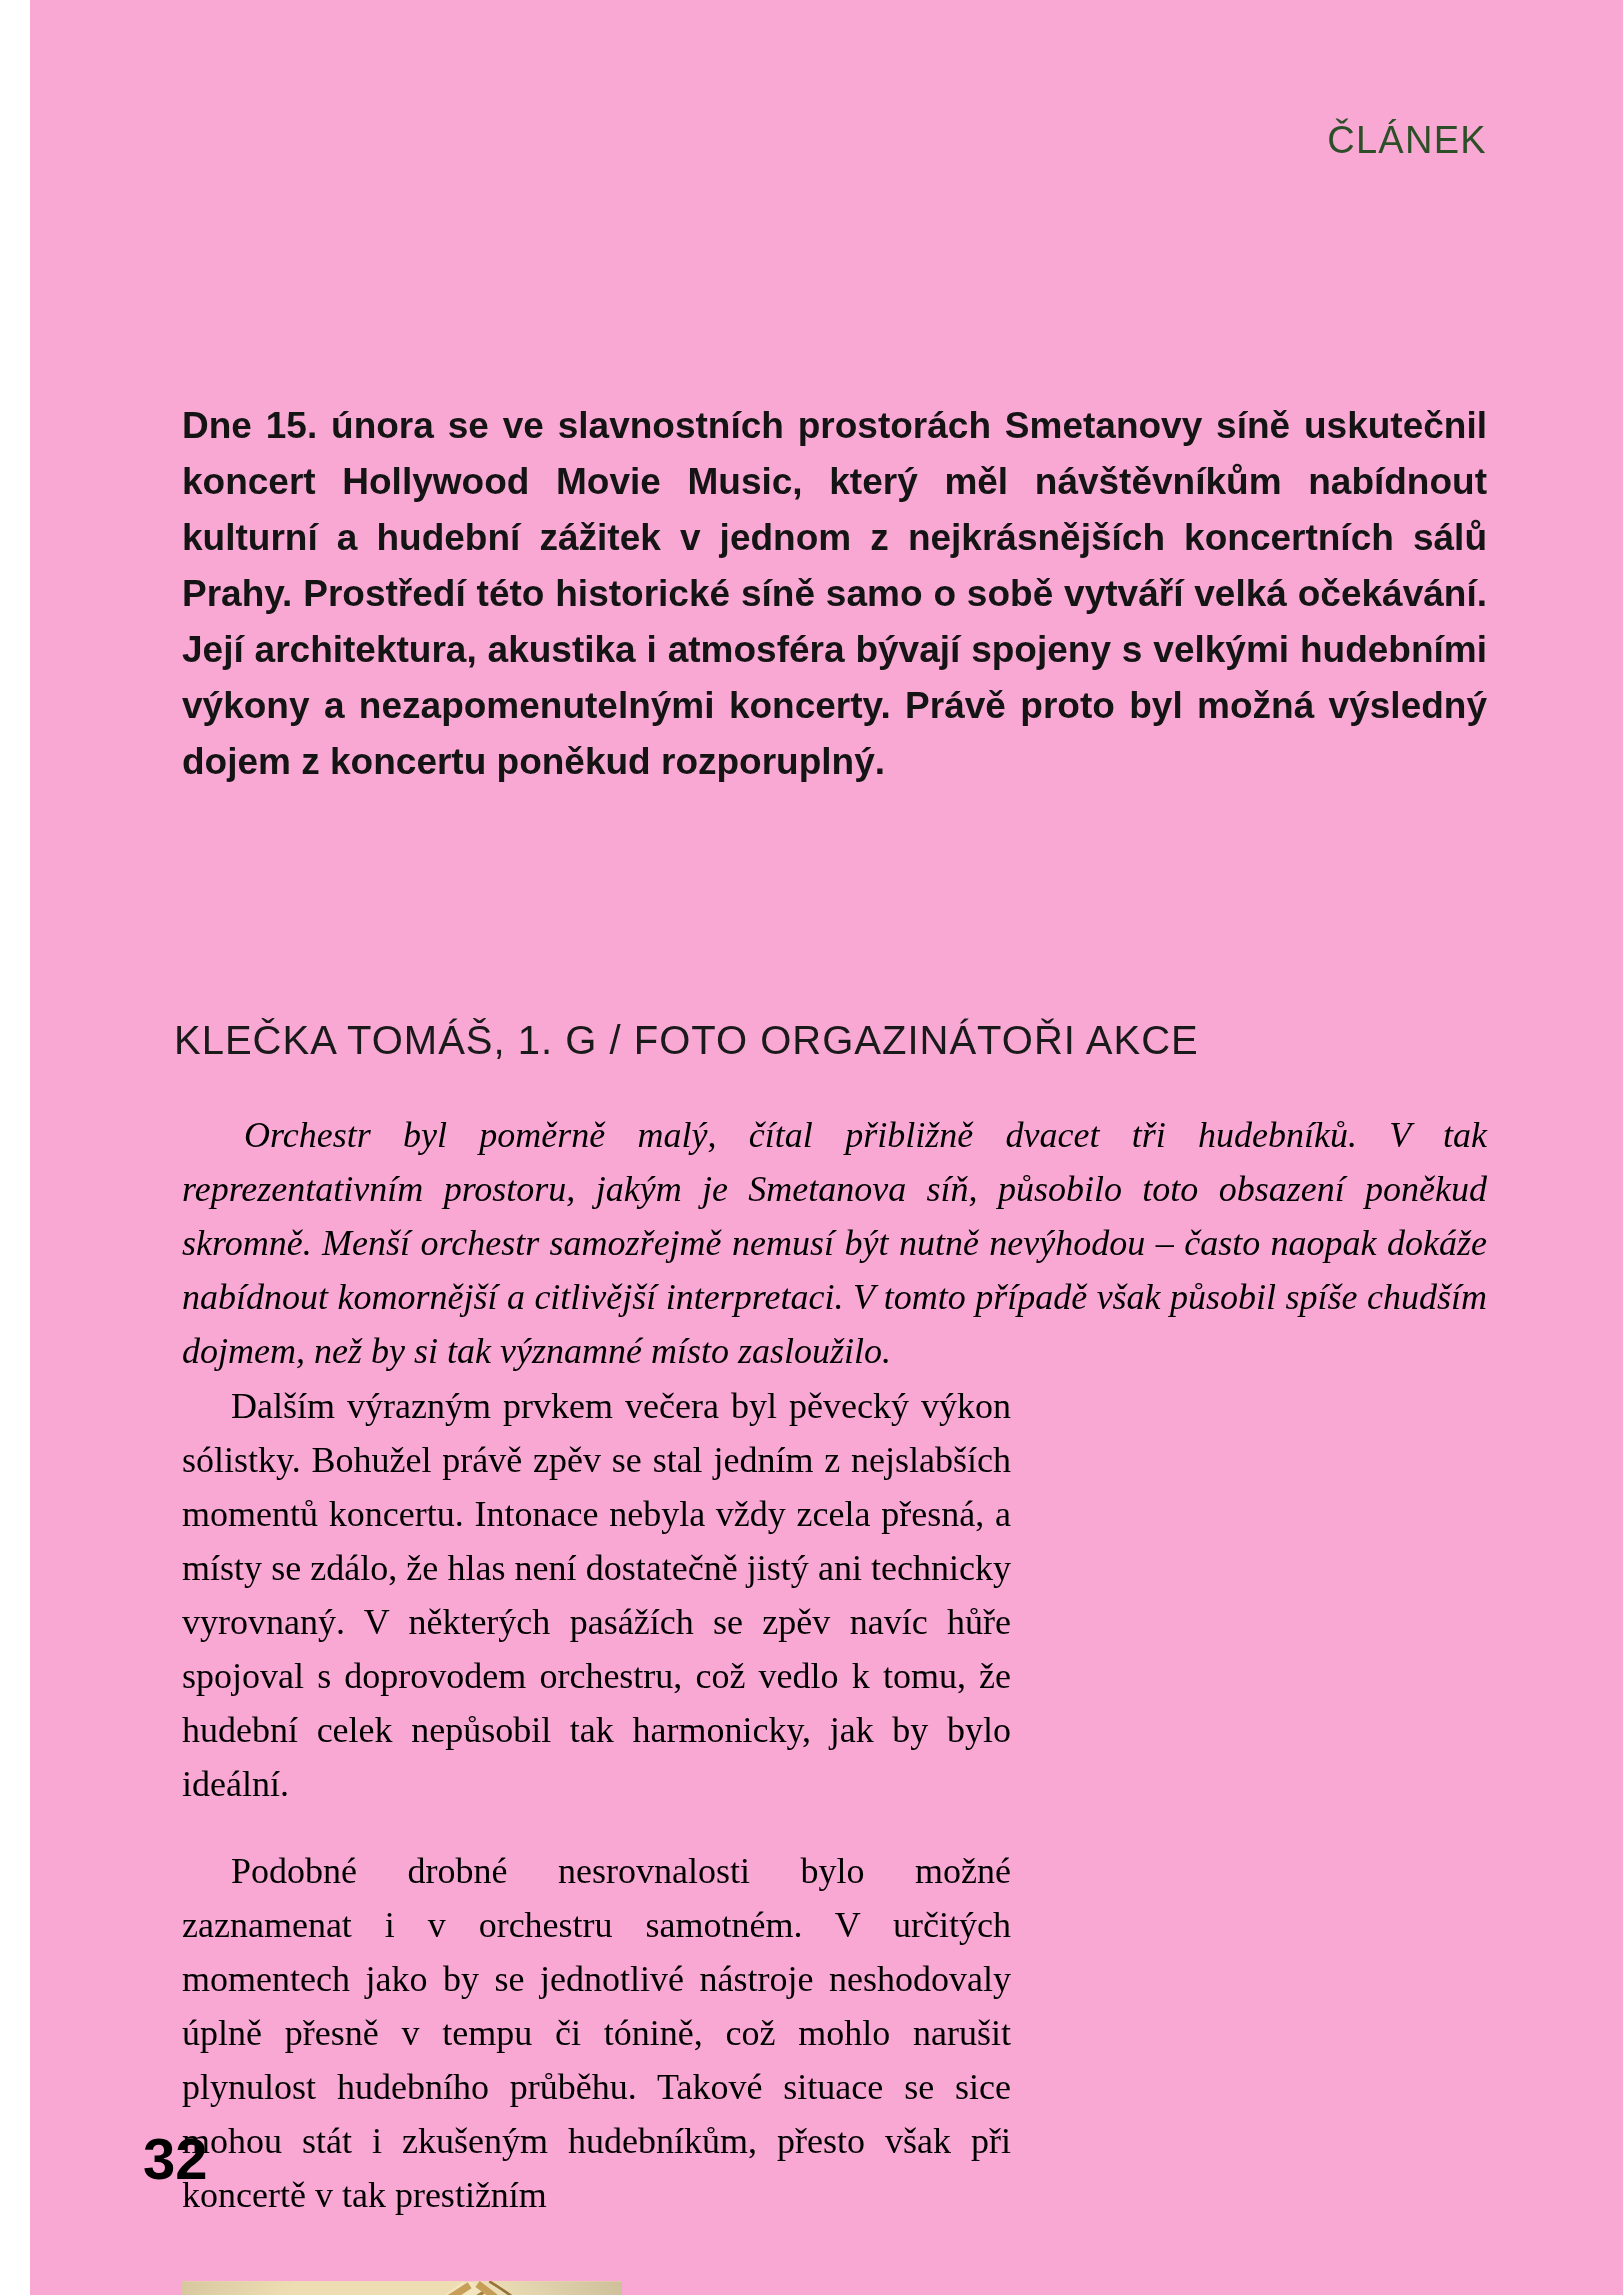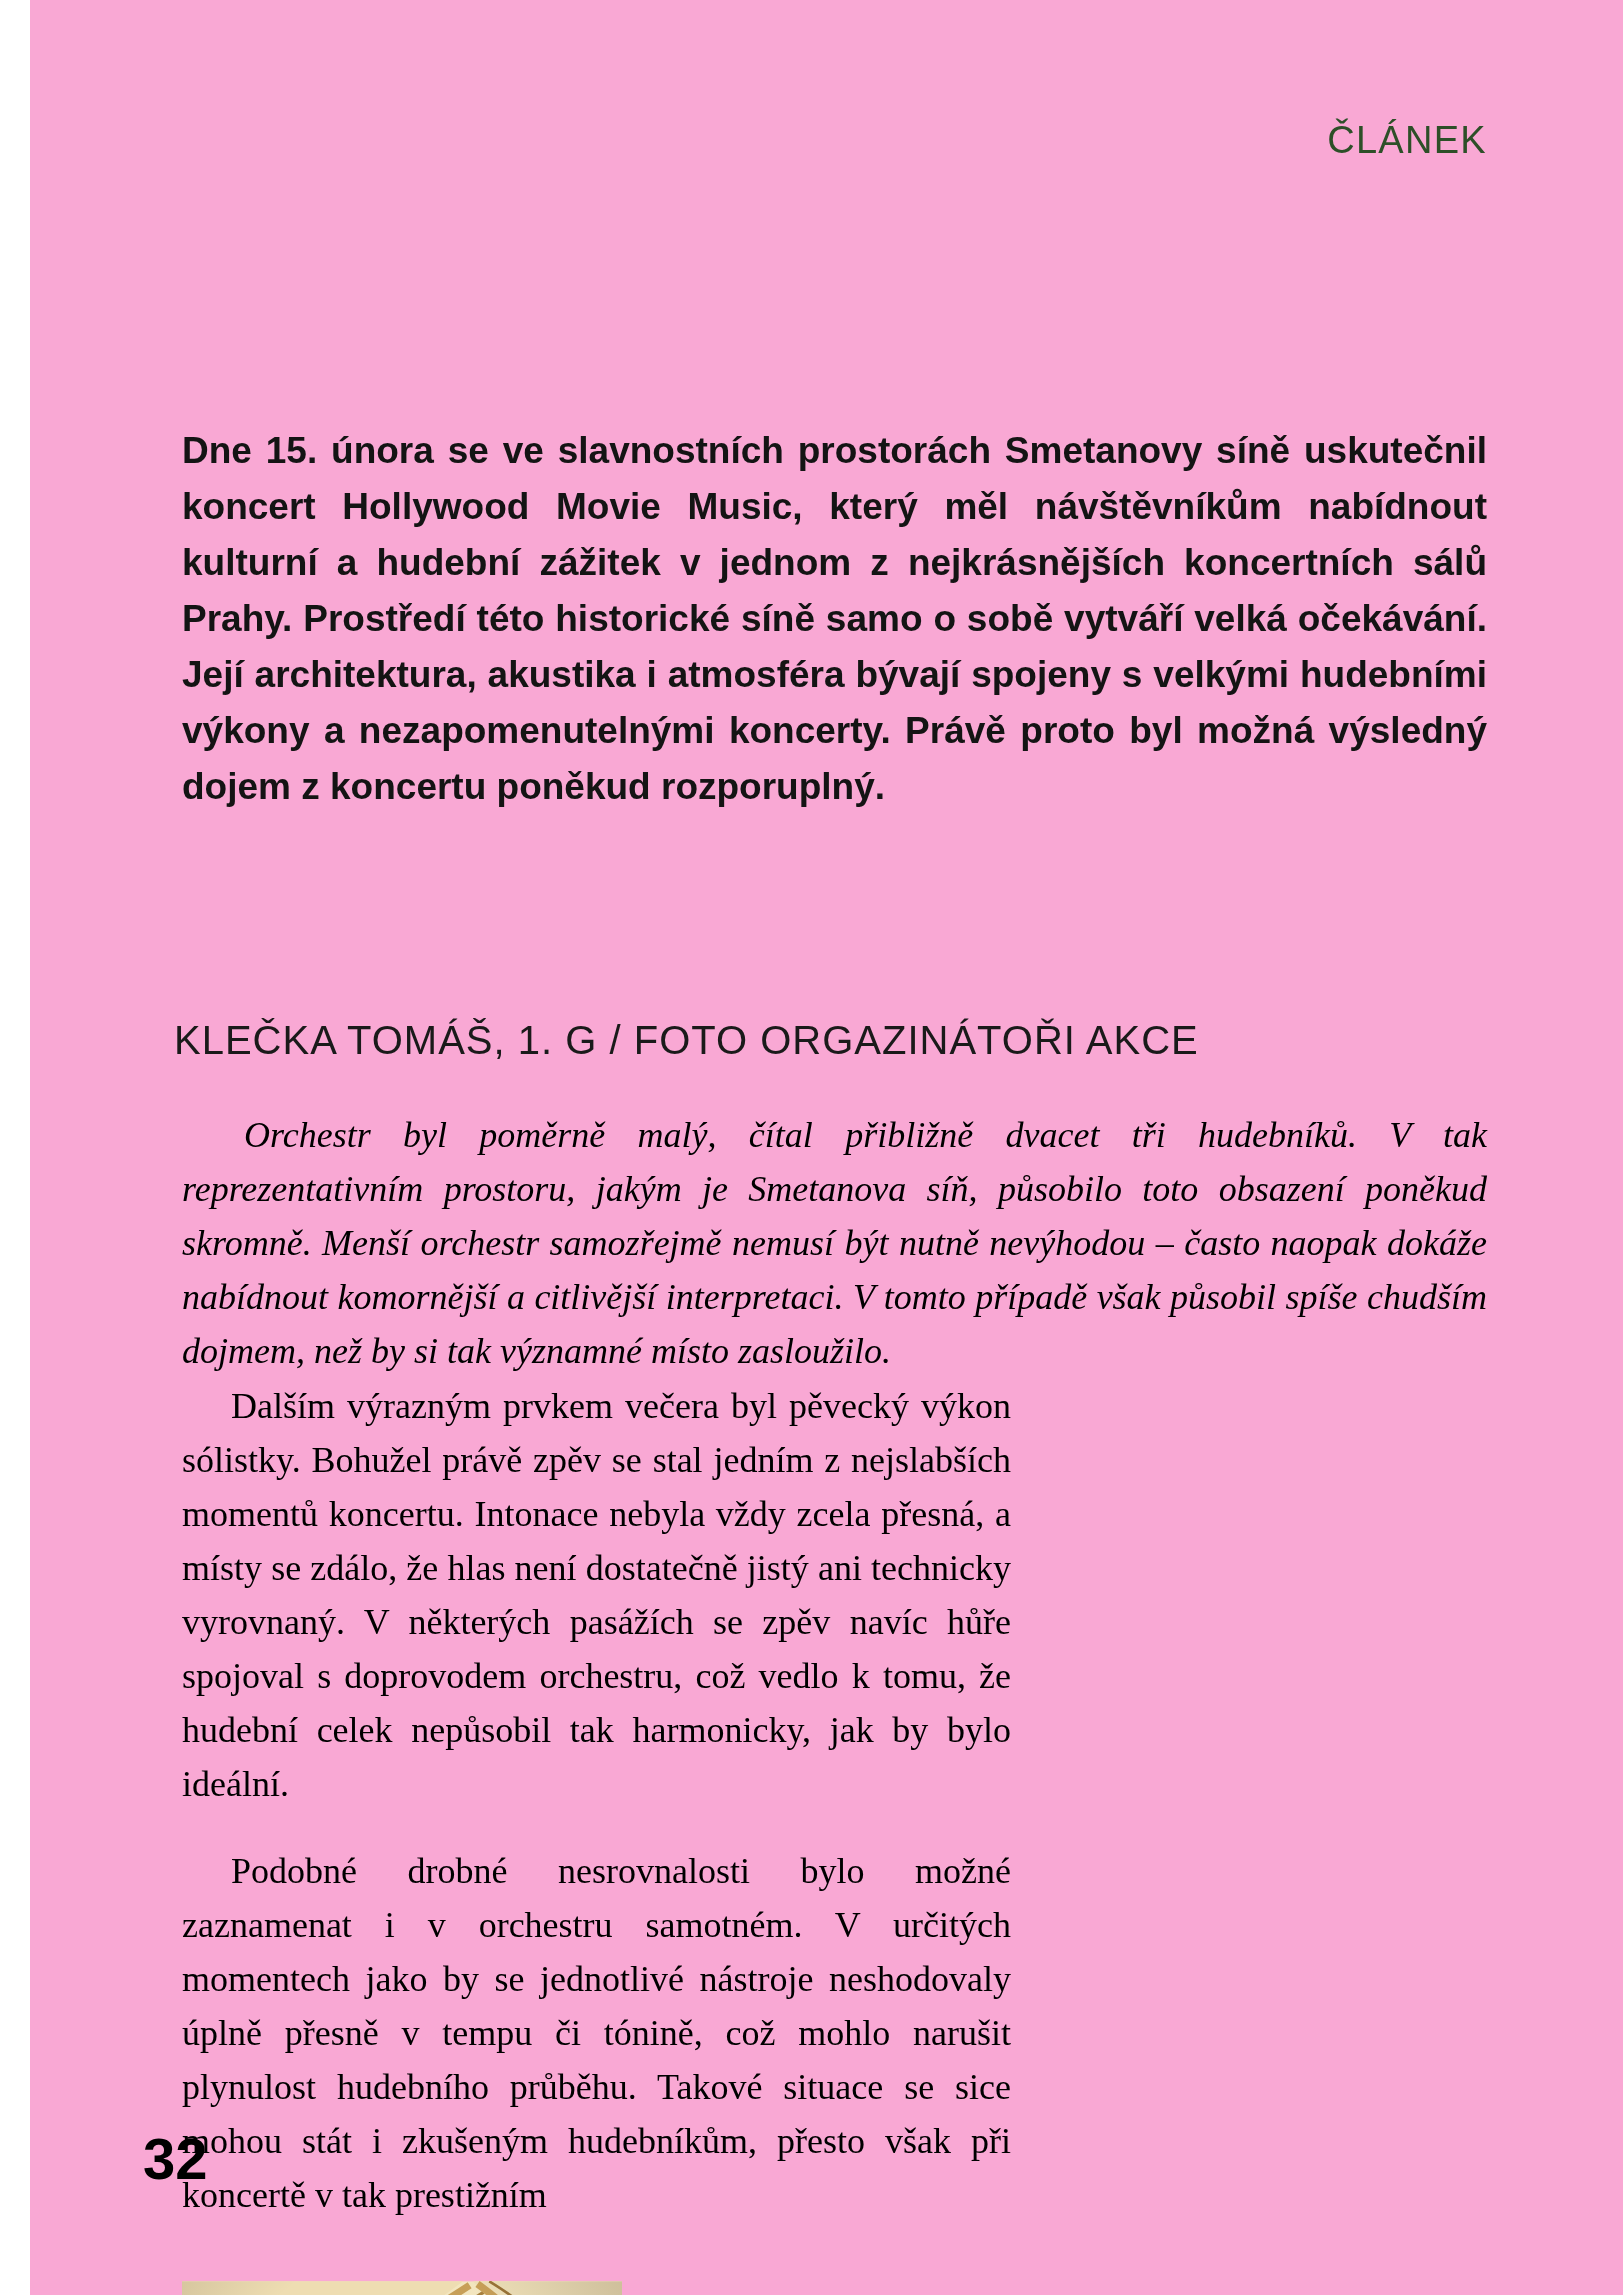--- a/index.html
+++ b/index.html
@@ -11,21 +11,21 @@
     position:absolute; top:119px; right:166px;
     font-size:38px; letter-spacing:1.3px; font-weight:400; color:#2d4f28;
   }
   .title {
     position:absolute; left:162px; top:195px; width:1106px;
     font-weight:700; font-size:84px; line-height:109px; letter-spacing:-0.7px; color:#0d0d0d;
   }
   .title .l1 { display:flex; justify-content:space-between; }
   .title .l2 { word-spacing:9.2px; }
   .lead {
-    position:absolute; left:152px; top:423px; width:1305px;
+    position:absolute; left:152px; top:398px; width:1305px;
     font-size:37px; line-height:56px; font-weight:700; color:#141414;
     text-align:justify; hyphens:none;
   }
   .byline {
     position:absolute; left:144px; top:1018px;
     font-size:40px; letter-spacing:1px; font-weight:400; color:#1a1a1a;
   }
   .serif { font-family:"Liberation Serif", serif; font-size:36px; line-height:54px; color:#000; text-align:justify; hyphens:none; }
   .para-full {
     position:absolute; left:152px; top:1108px; width:1305px; text-indent:62px;font-style:italic;

